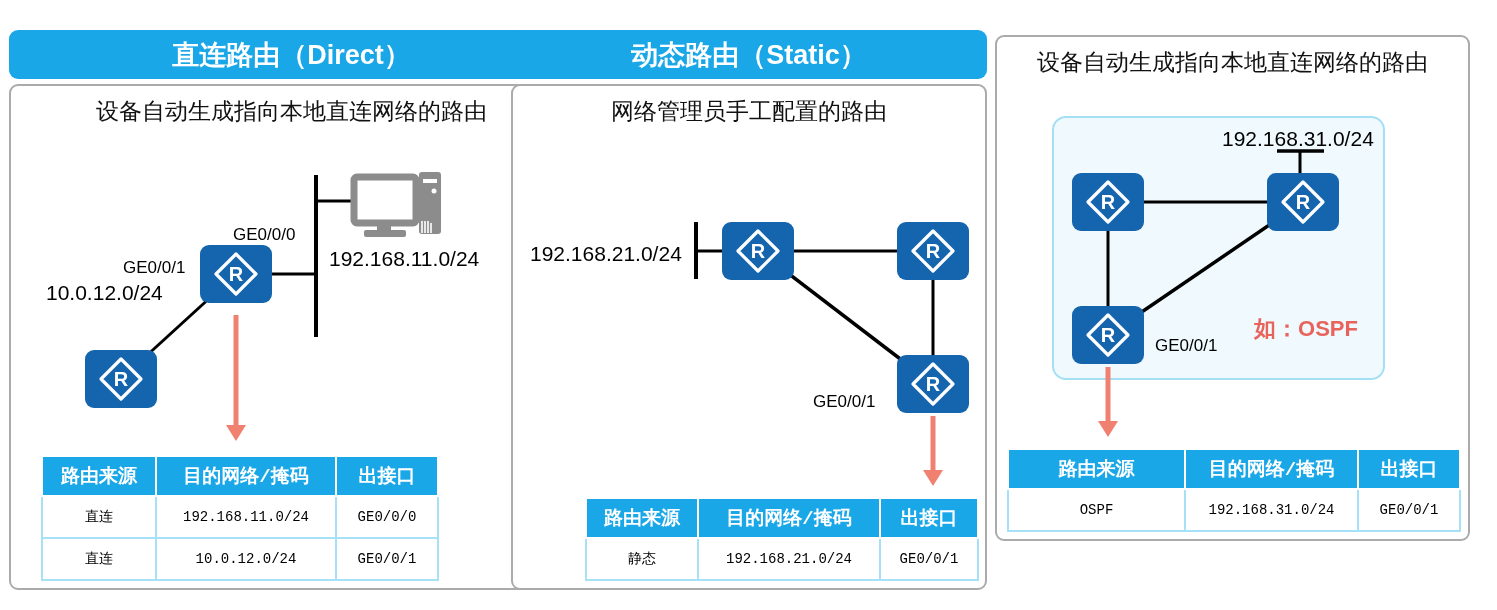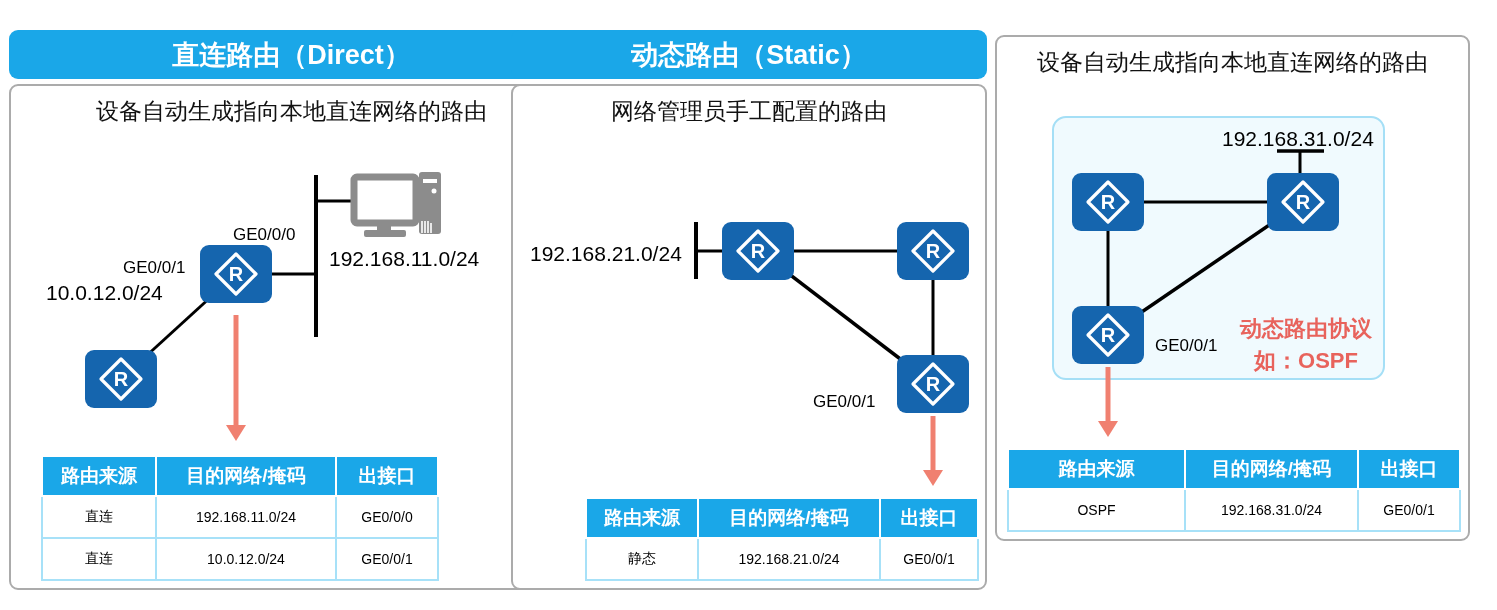--- a/index.html
+++ b/index.html
@@ -41,21 +41,21 @@
 
   .note-box {
     position:absolute; background:#F0FAFE; border:2px solid #A5DFF6;
     border-radius:14px; z-index:0; box-sizing:border-box;
   }
   .note-text {
     position:absolute; z-index:3; color:#E8635C; font-weight:bold;
     font-size:22px; line-height:32px; text-align:center;
   }
 
-  .route-table { position:absolute; z-index:3; border-collapse:collapse; table-layout:fixed; }
+  .route-table { position:absolute; z-index:3; border-collapse:collapse; table-layout:fixed;font-family:Liberation Mono, monospace; }
   .route-table th {
     background:#1AA7E8; color:#fff; font-size:19px; font-weight:bold;
     height:38px; border:2px solid #fff; padding:0 2px; text-align:center;
   }
   .route-table td {
     background:#fff; color:#000; font-size:14px; height:40px;
     border:2px solid #A7E1F8; padding:0 2px; text-align:center; white-space:nowrap;
   }
 
   
@@ -267,21 +267,20 @@
         <svg width="46" height="46">
           <polygon points="23,3 43,23 23,43 3,23" fill="none" stroke="#fff" stroke-width="3.2" stroke-linejoin="round"></polygon>
           <text x="23" y="30" text-anchor="middle" font-size="20" font-weight="bold" fill="#fff">R</text>
         </svg>
       </div>
 
       <span class="iplabel lbl-net">192.168.31.0/24</span>
       <span class="dlabel lbl-ge">GE0/0/1</span>
 
       <div class="note-text">
-        <div>动态路由协议</div>
         <div>如：OSPF</div>
       </div>
 
       <table class="route-table">
         <colgroup>
             <col style="width:177px">
             <col style="width:173px">
             <col style="width:102px">
           </colgroup>
         <thead>

